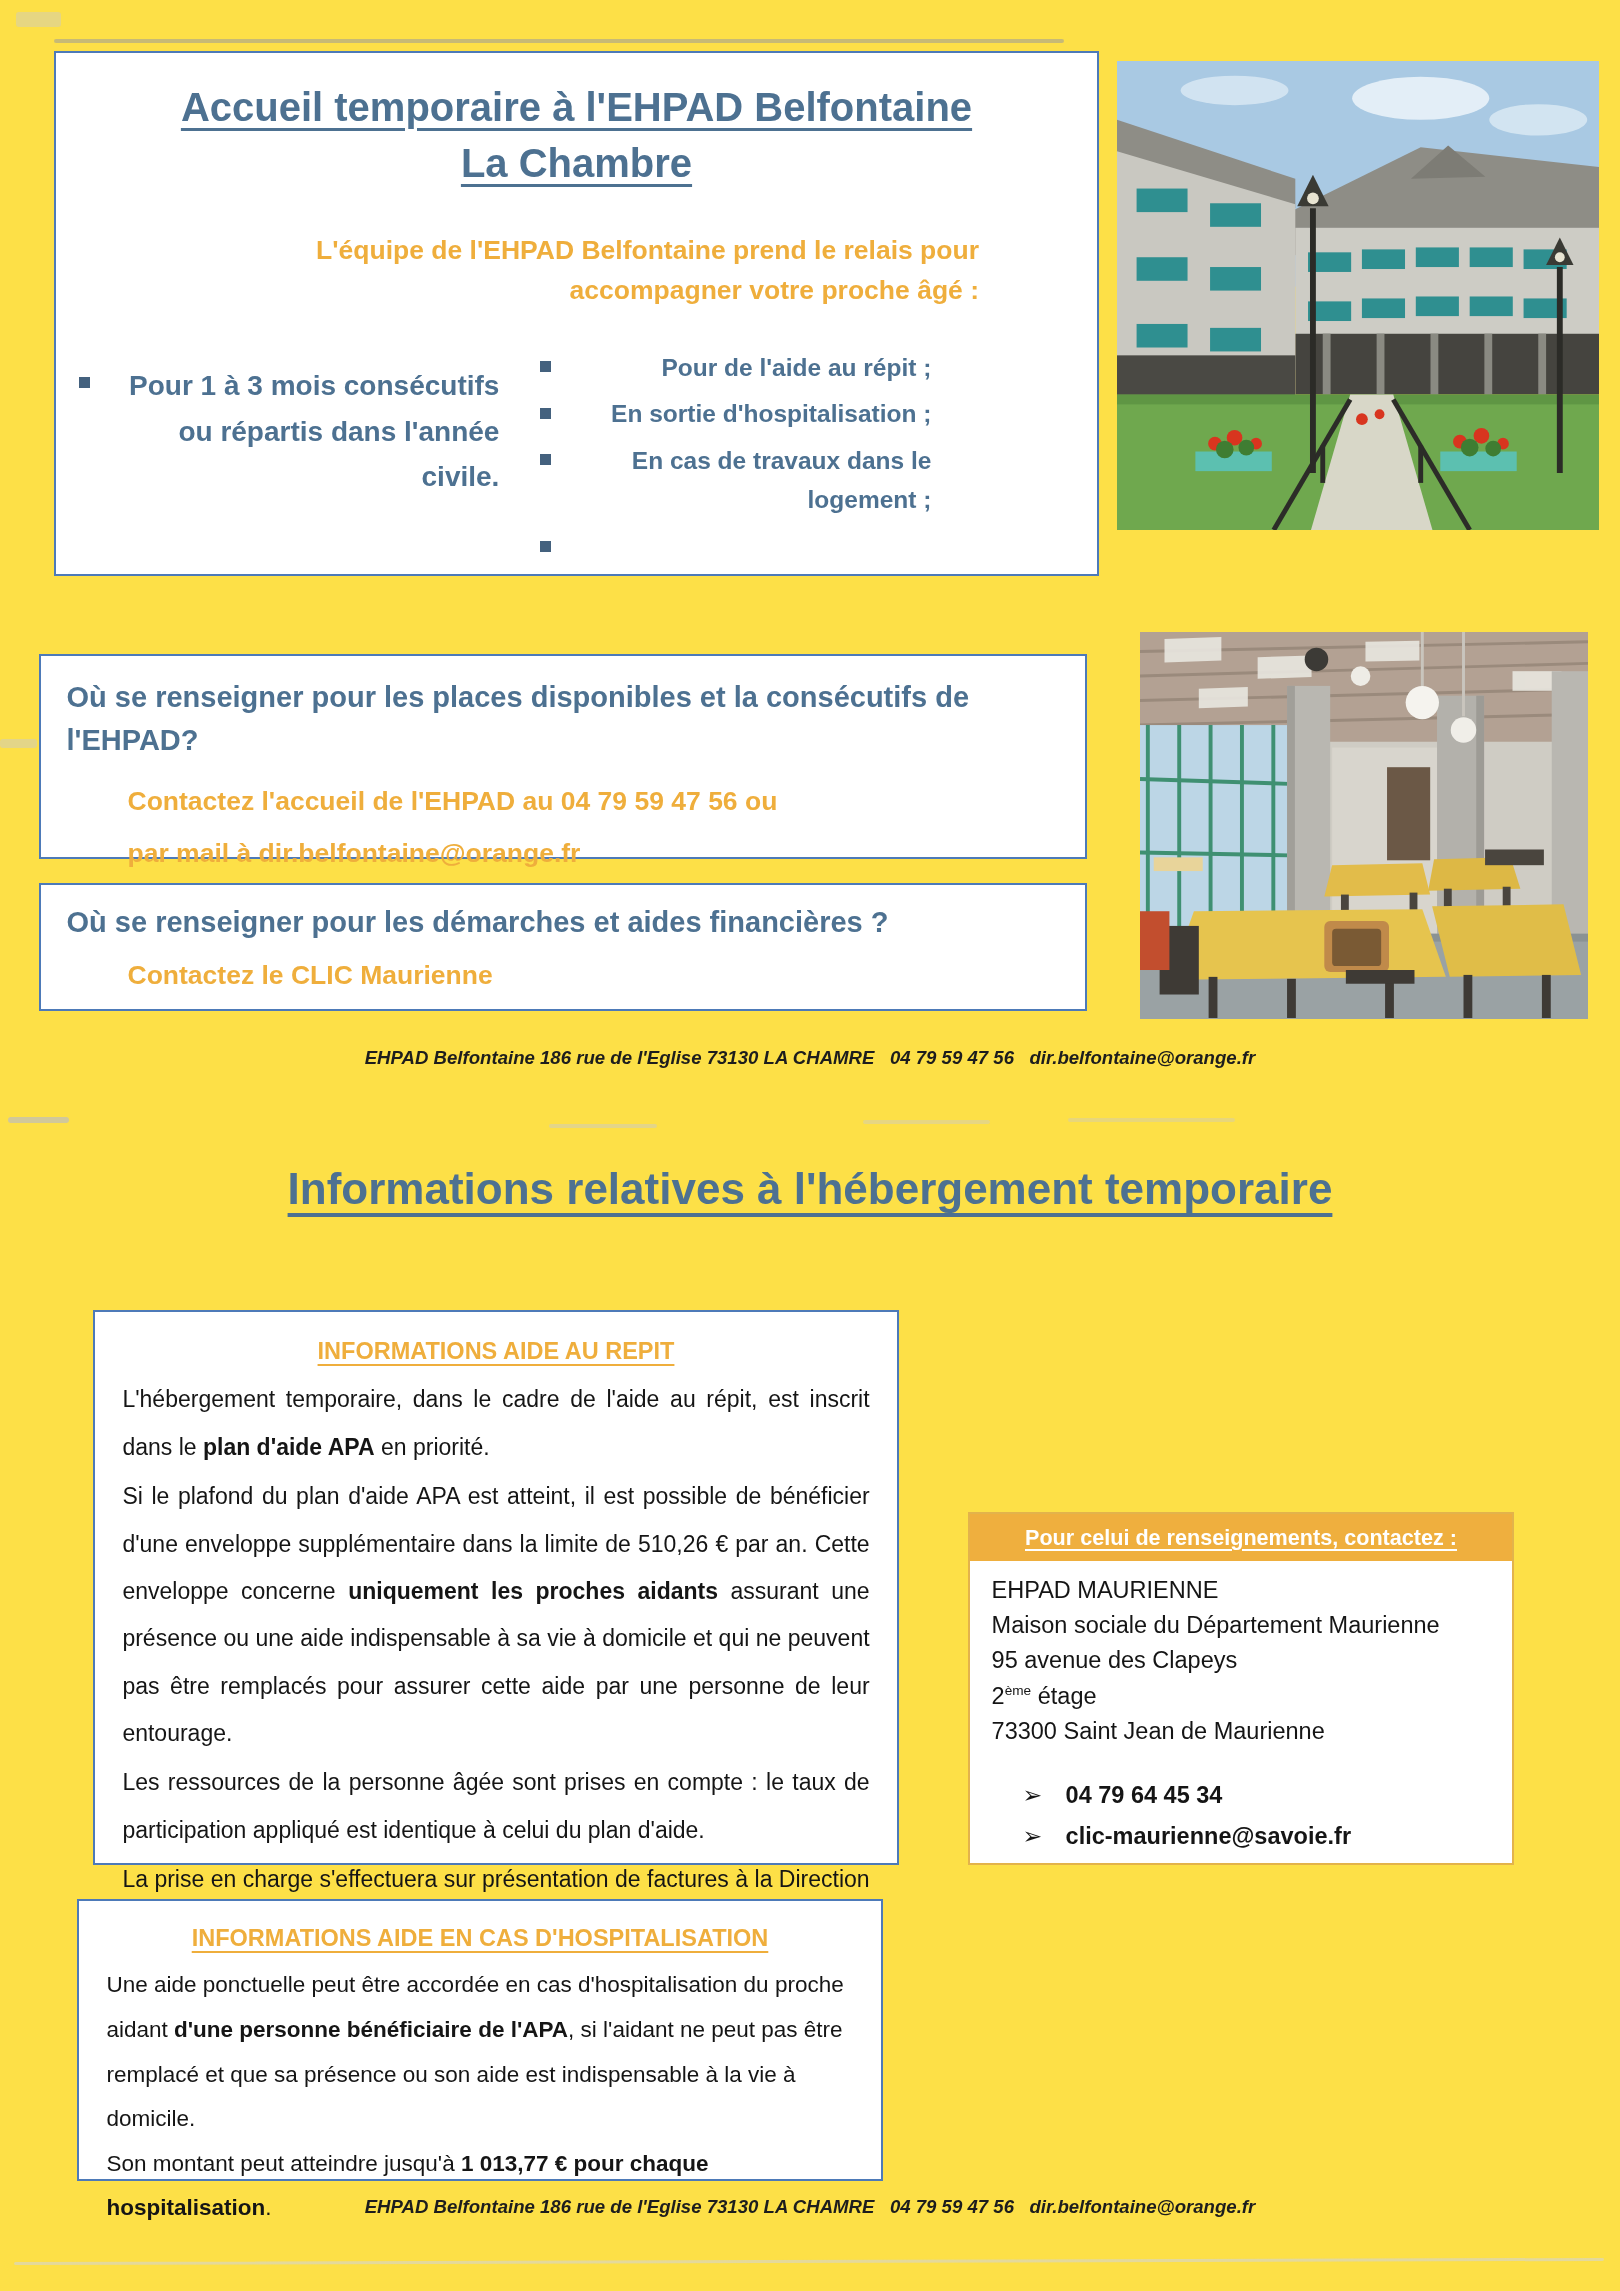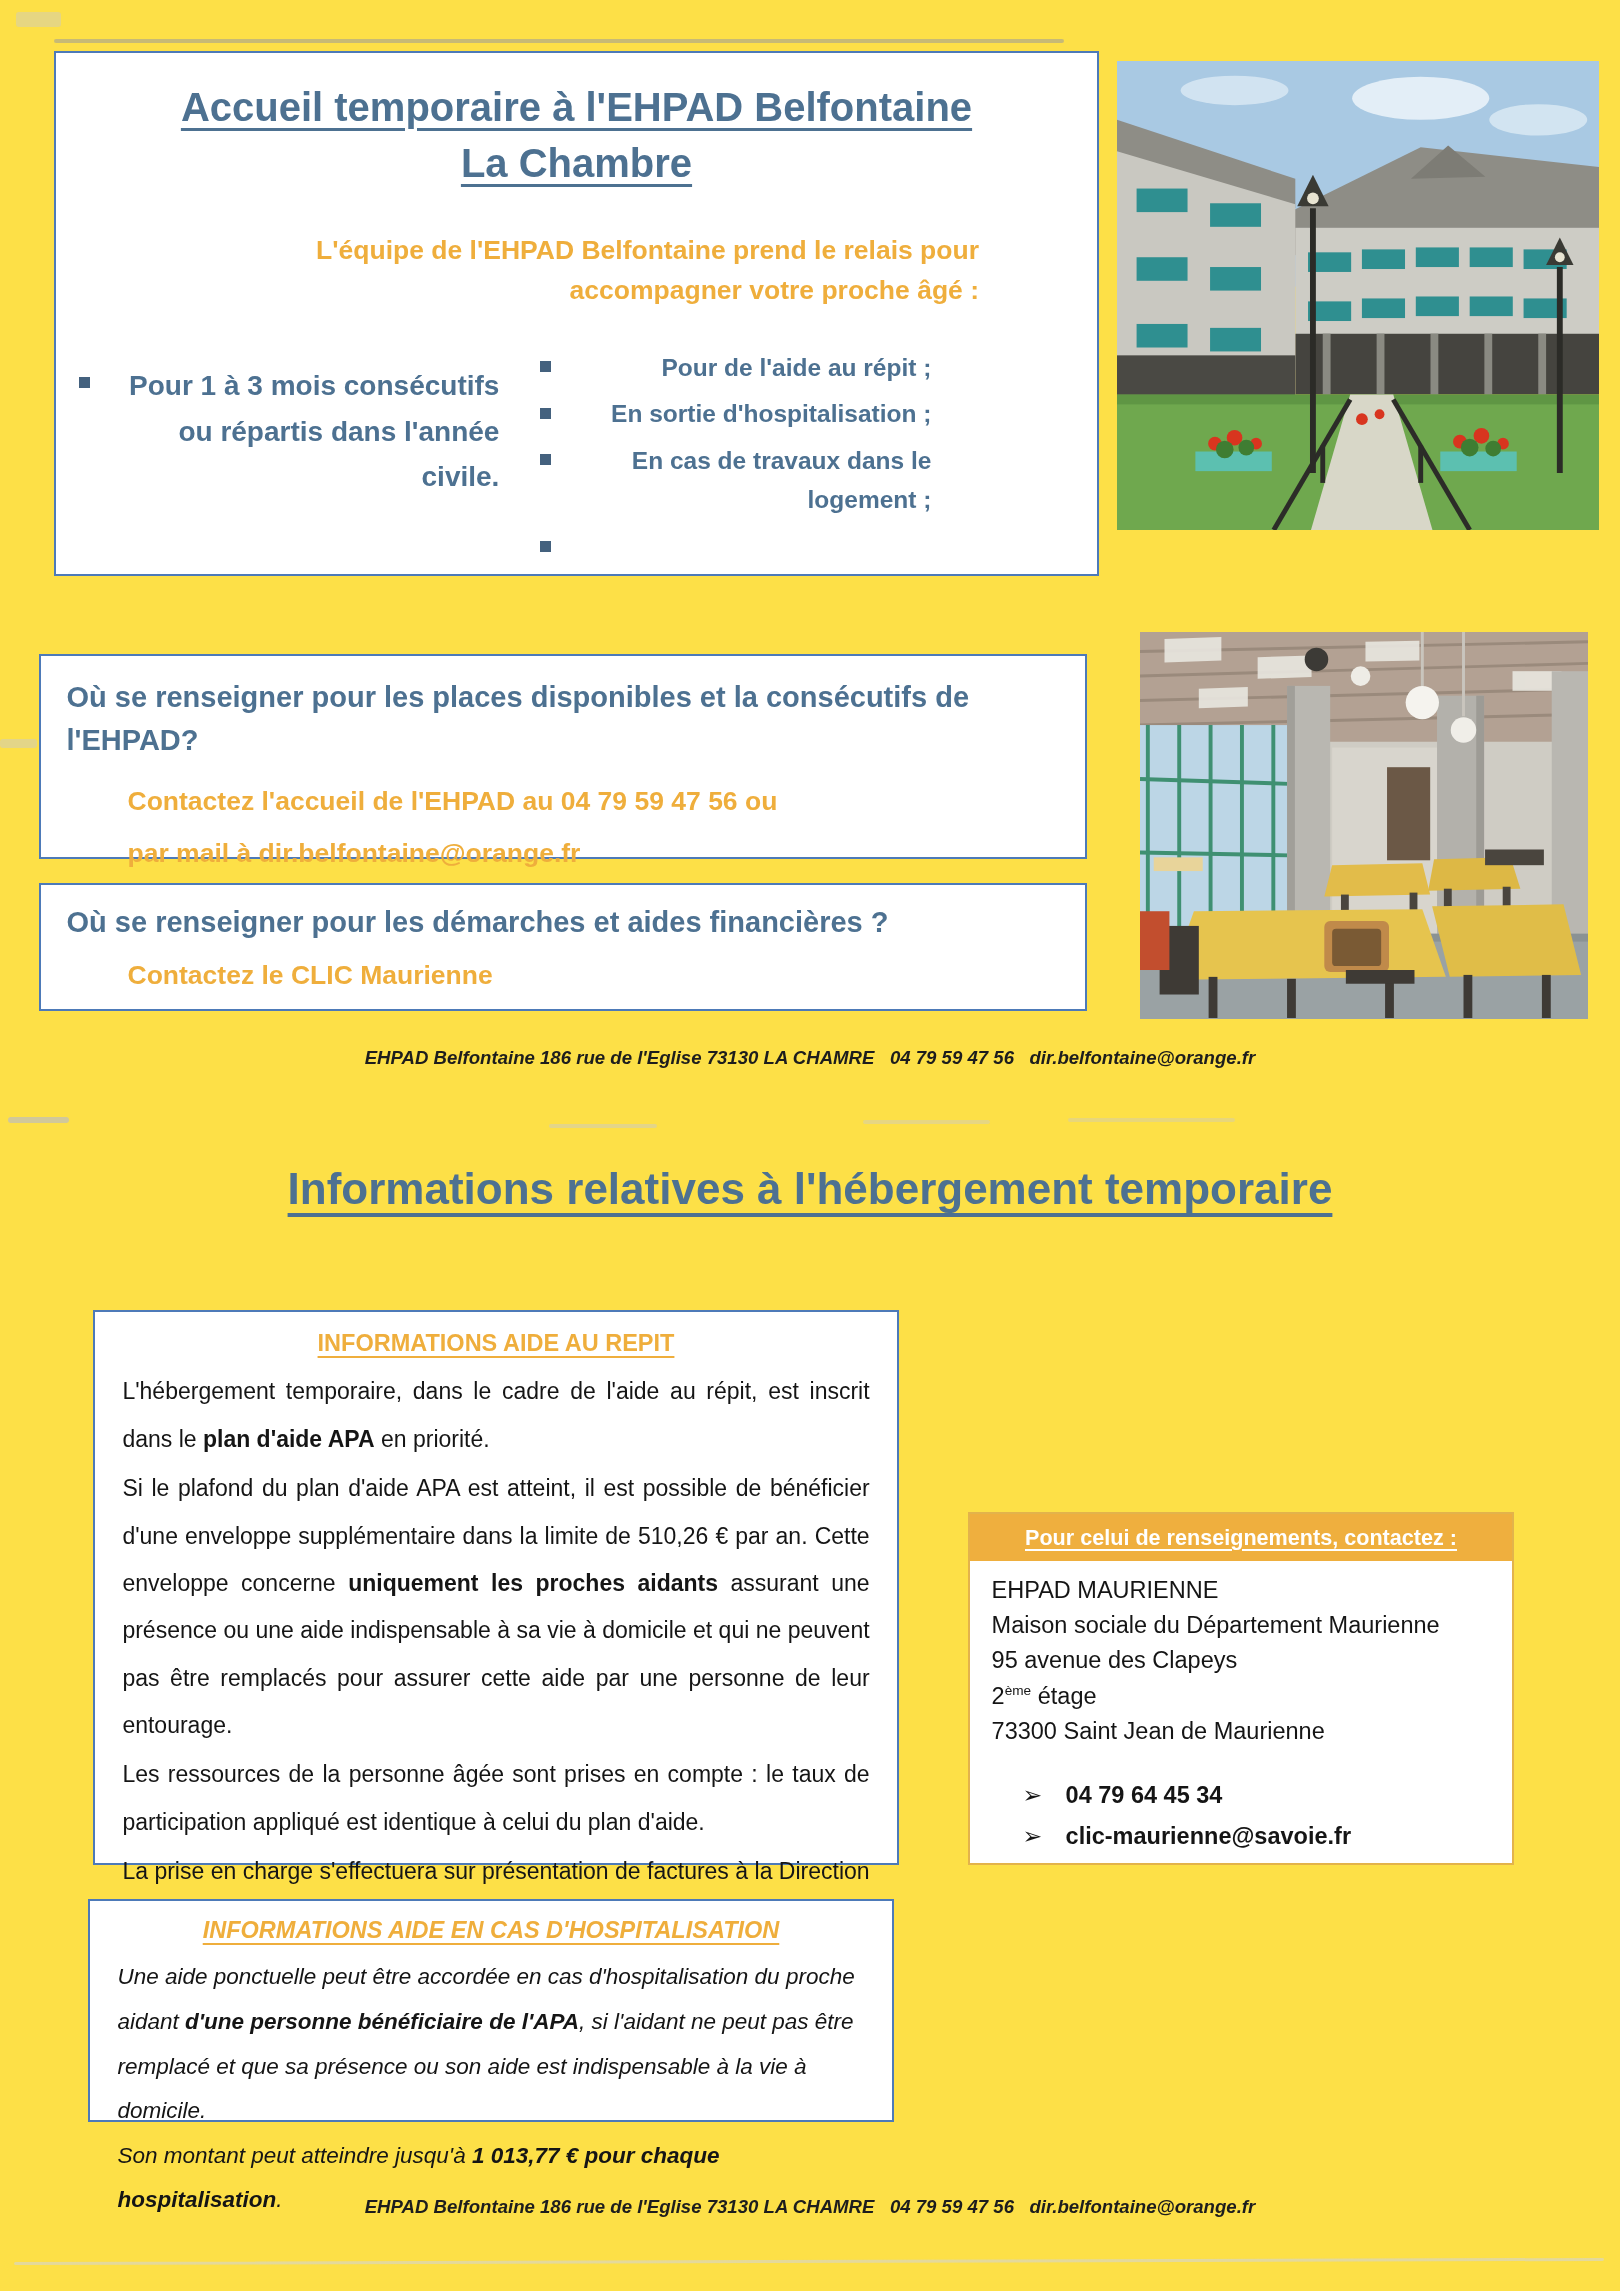--- a/index.html
+++ b/index.html
@@ -37,23 +37,23 @@
   .photo1 svg,.photo2 svg{display:block;width:100%;height:100%;}
   
   .footer{left:0;width:1620px;text-align:center;font-size:18.6px;font-weight:bold;font-style:italic;
     color:#1d1d1d;white-space:pre-wrap;}
   .footer.f1{top:1047px;}
   .footer.f2{top:2196px;}
   
   .info-title{left:0;top:1164px;width:1620px;text-align:center;font-size:44px;font-weight:bold;color:#4d7191;}
   .info-title .u{text-decoration:underline;text-decoration-thickness:3.9px;text-underline-offset:8.8px;}
   .repit-box{left:93px;top:1310px;width:806px;height:555px;padding:17.6px 27.4px;box-sizing:border-box;}
-  .hospital-box{left:88px;top:1899px;width:806px;height:223px;padding:15.7px 27.4px;box-sizing:border-box;font-style:italic;}
+  .hospital-box{left:77px;top:1899px;width:806px;height:282px;padding:15.7px 27.4px;box-sizing:border-box;}
   .box-heading{font-size:23.5px;font-weight:bold;color:#efae3c;text-align:center;
-    text-decoration:underline;text-decoration-thickness:2px;text-underline-offset:4.9px;margin-bottom:11.8px;}
+    text-decoration:underline;text-decoration-thickness:2px;text-underline-offset:4.9px;margin-bottom:11.8px;margin-top:8px;}
   .body-p{font-size:23px;line-height:2.06;text-align:justify;margin:0;color:#151515;}
   .body-p + .body-p{margin-top:2px;}
   .hosp-p{font-size:22.5px;line-height:1.98;text-align:left;margin:0;color:#151515;}
   
   .contact-box{left:968px;top:1512px;width:546px;height:353px;border:2.9px solid #e3b34b;background:#ffffff;
     box-sizing:border-box;}
   .contact-head{background:#efaf3e;height:47px;display:flex;align-items:center;justify-content:center;
     font-size:21.6px;font-weight:bold;color:#ffffff;text-decoration:underline;text-decoration-thickness:2px;
     text-underline-offset:3.9px;}
   .contact-body{padding:11.8px 21.6px;font-size:23.5px;line-height:1.5;color:#151515;}

